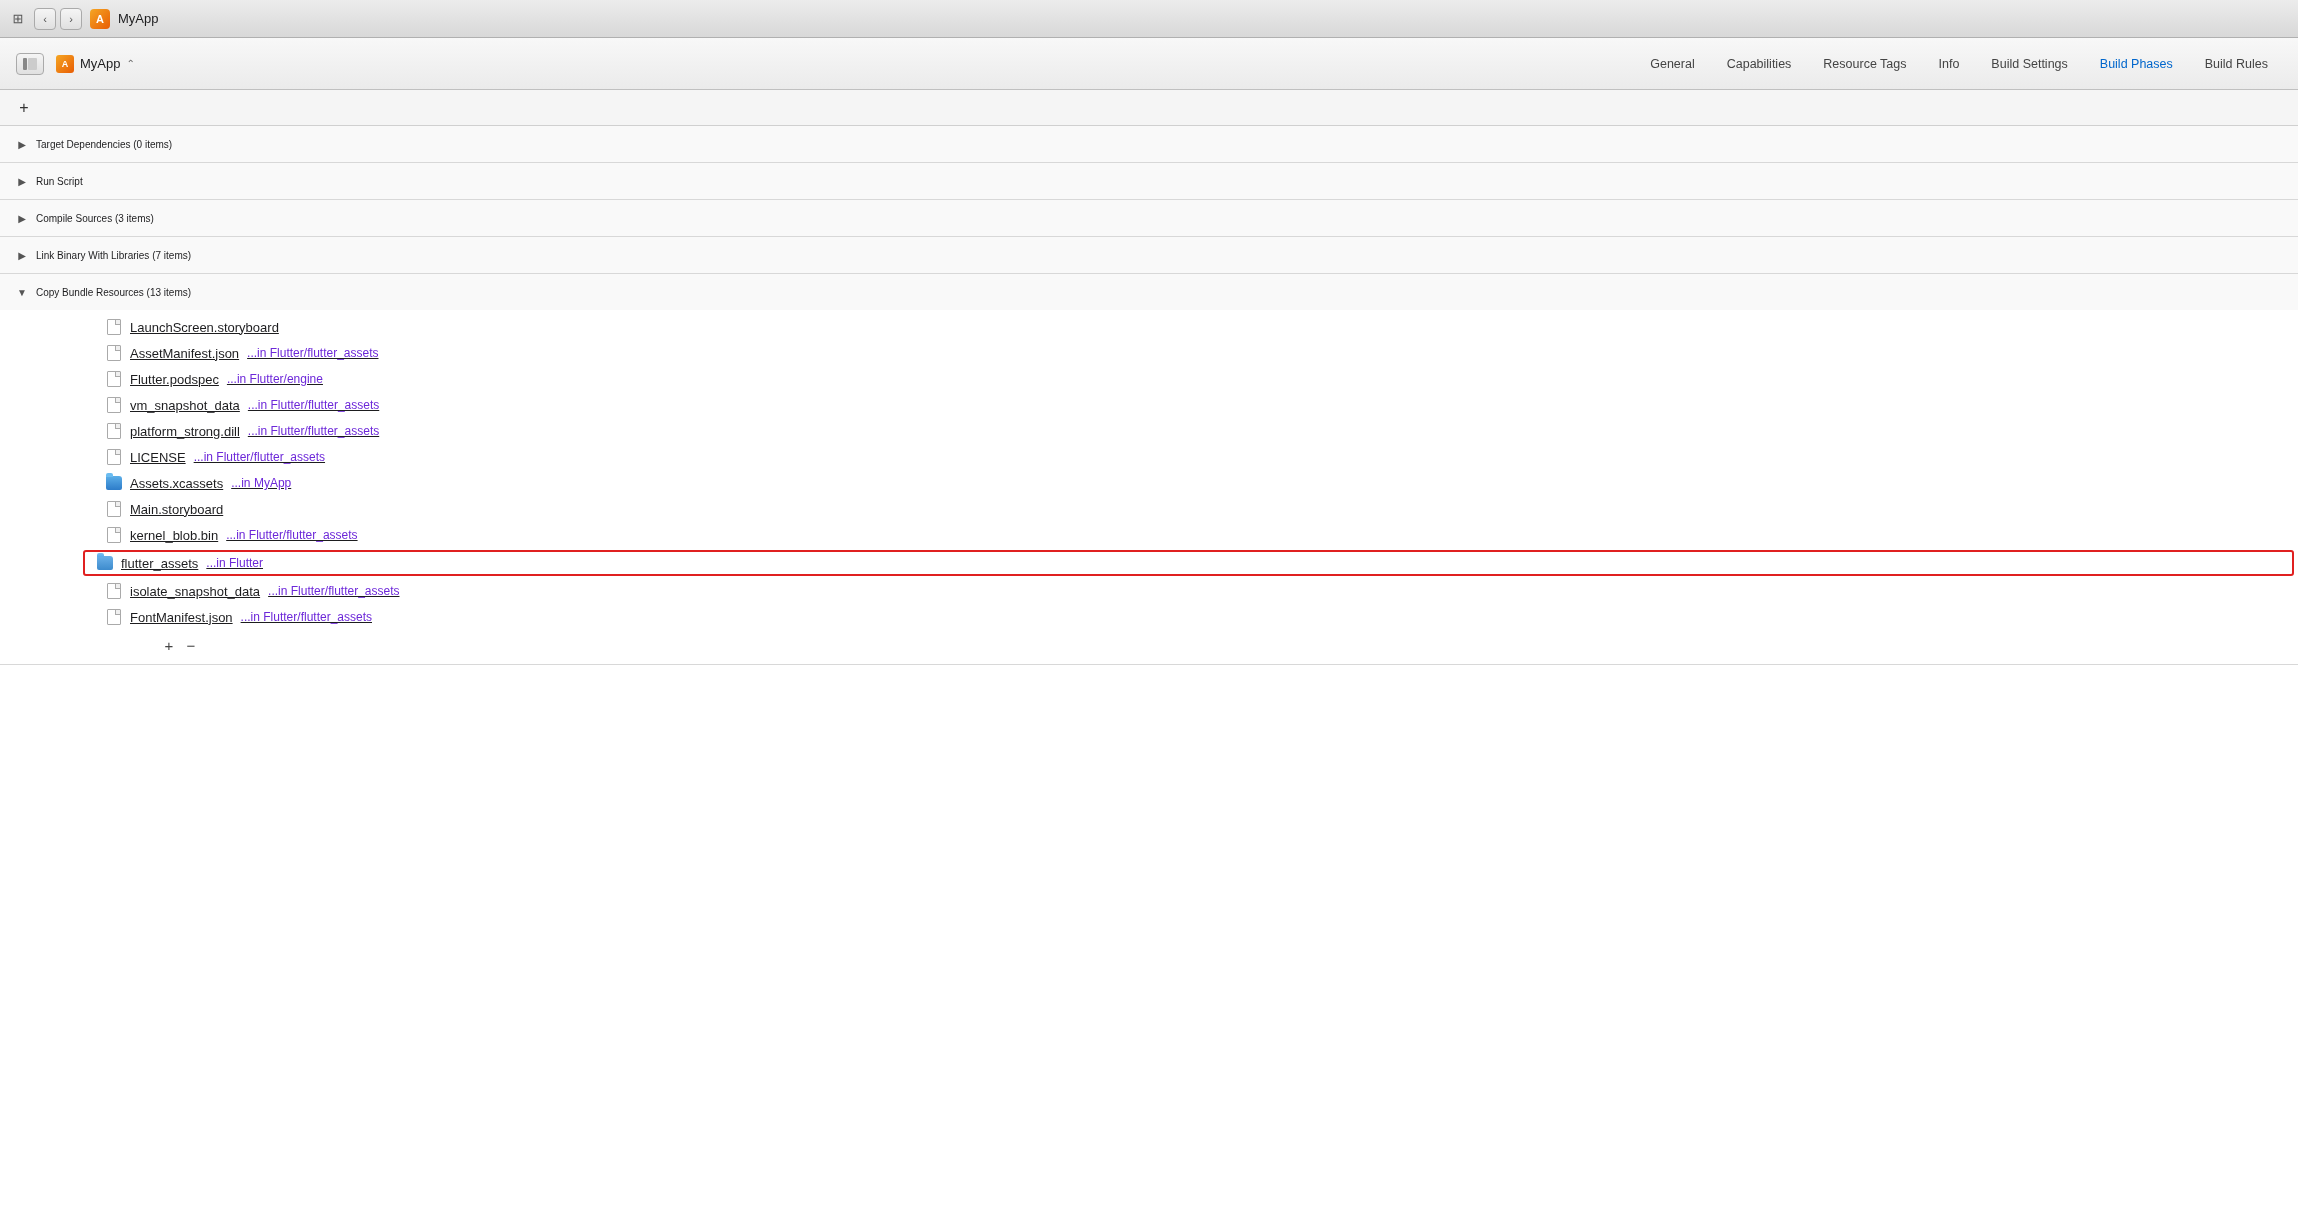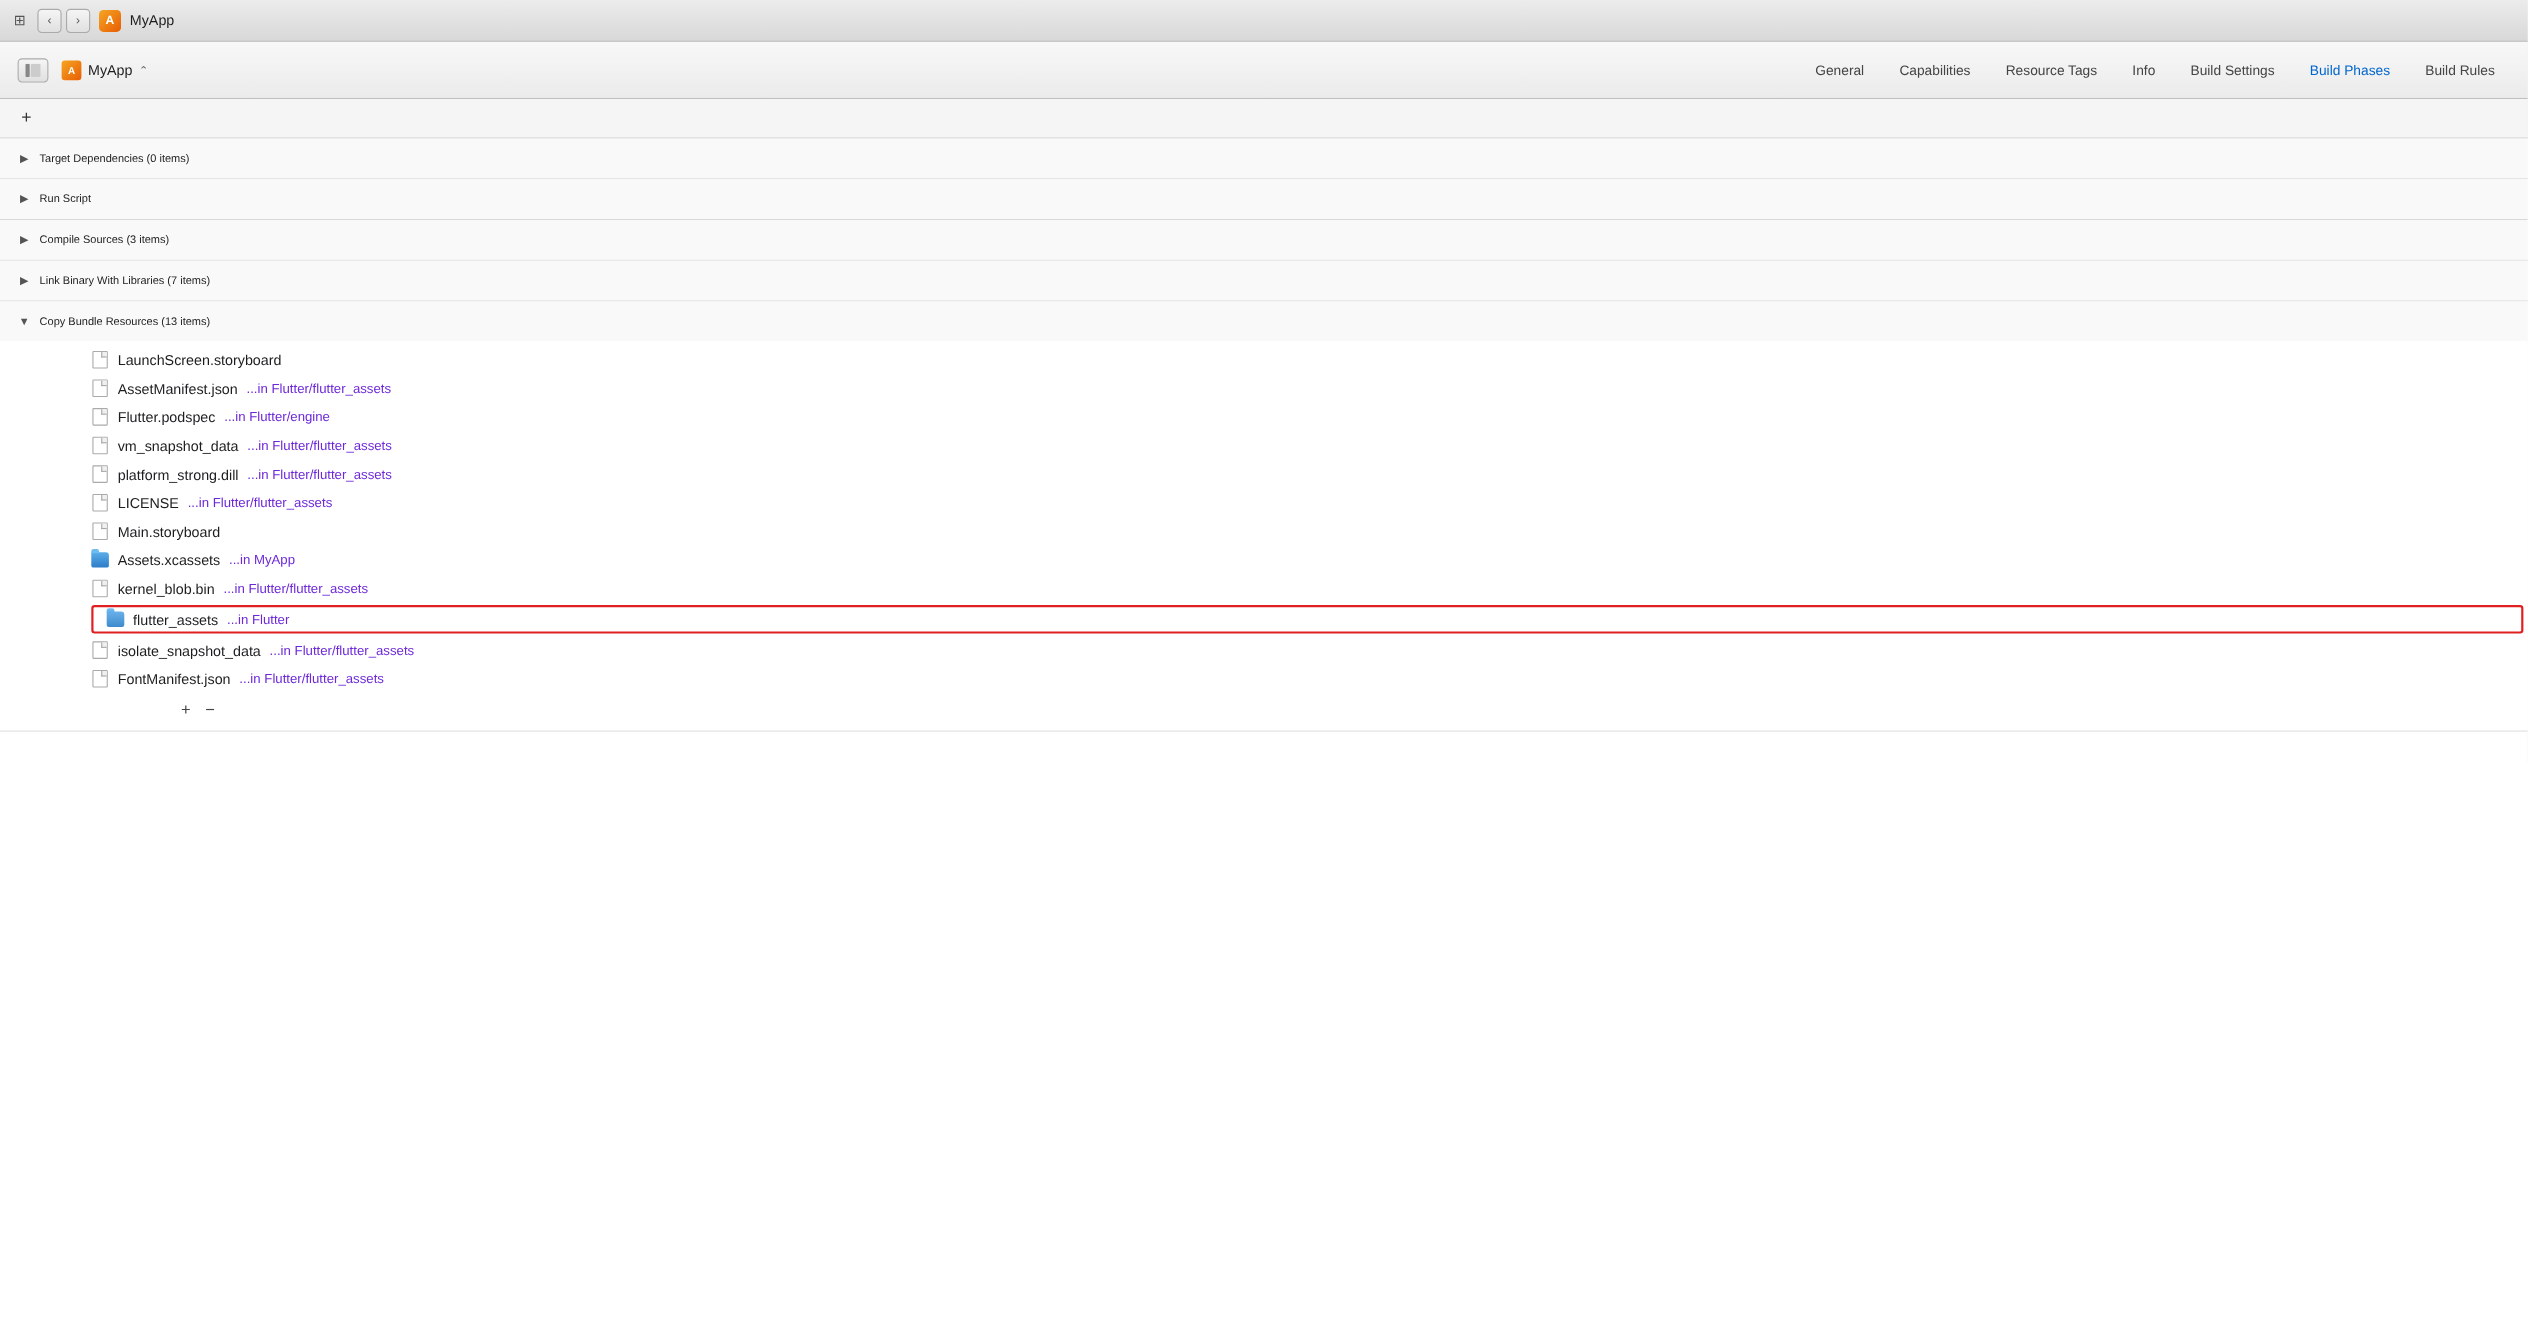--- a/index.html
+++ b/index.html
@@ -162,23 +162,24 @@
     }
 
     
     .file-list {
       padding: 4px 0 4px 0;
       background: #fff;
     }
     .file-row {
       display: flex;
       align-items: center;
-      padding: 4px 16px 4px 83px;
+      padding: 4px 16px 4px 106px;
       gap: 8px;
       min-height: 26px;
+      text-decoration: underline;
     }
     .file-row.highlighted {
       background: #fff;
       outline: 2px solid #e02020;
       outline-offset: -2px;
       border-radius: 3px;
       margin: 2px 4px 2px 83px;
       padding-left: 14px;
     }
     .file-icon {
@@ -395,32 +396,32 @@
       <div class="file-row">
         <div class="file-icon">
             <div class="file-icon-generic"></div>
           </div>
         <span class="file-name">LICENSE</span>
         <span class="file-path">...in Flutter/flutter_assets</span>
       </div>
 
       <div class="file-row">
         <div class="file-icon">
+            <div class="file-icon-xcassets"></div>
+          </div>
+        <span class="file-name">Assets.xcassets</span>
+        <span class="file-path">...in MyApp</span>
+      </div>
+
+      <div class="file-row">
+        <div class="file-icon">
             <div class="file-icon-generic"></div>
           </div>
         <span class="file-name">Main.storyboard</span>
         <span class="file-path"></span>
-      </div>
-
-      <div class="file-row">
-        <div class="file-icon">
-            <div class="file-icon-xcassets"></div>
-          </div>
-        <span class="file-name">Assets.xcassets</span>
-        <span class="file-path">...in MyApp</span>
       </div>
 
       <div class="file-row">
         <div class="file-icon">
             <div class="file-icon-generic"></div>
           </div>
         <span class="file-name">kernel_blob.bin</span>
         <span class="file-path">...in Flutter/flutter_assets</span>
       </div>
 

